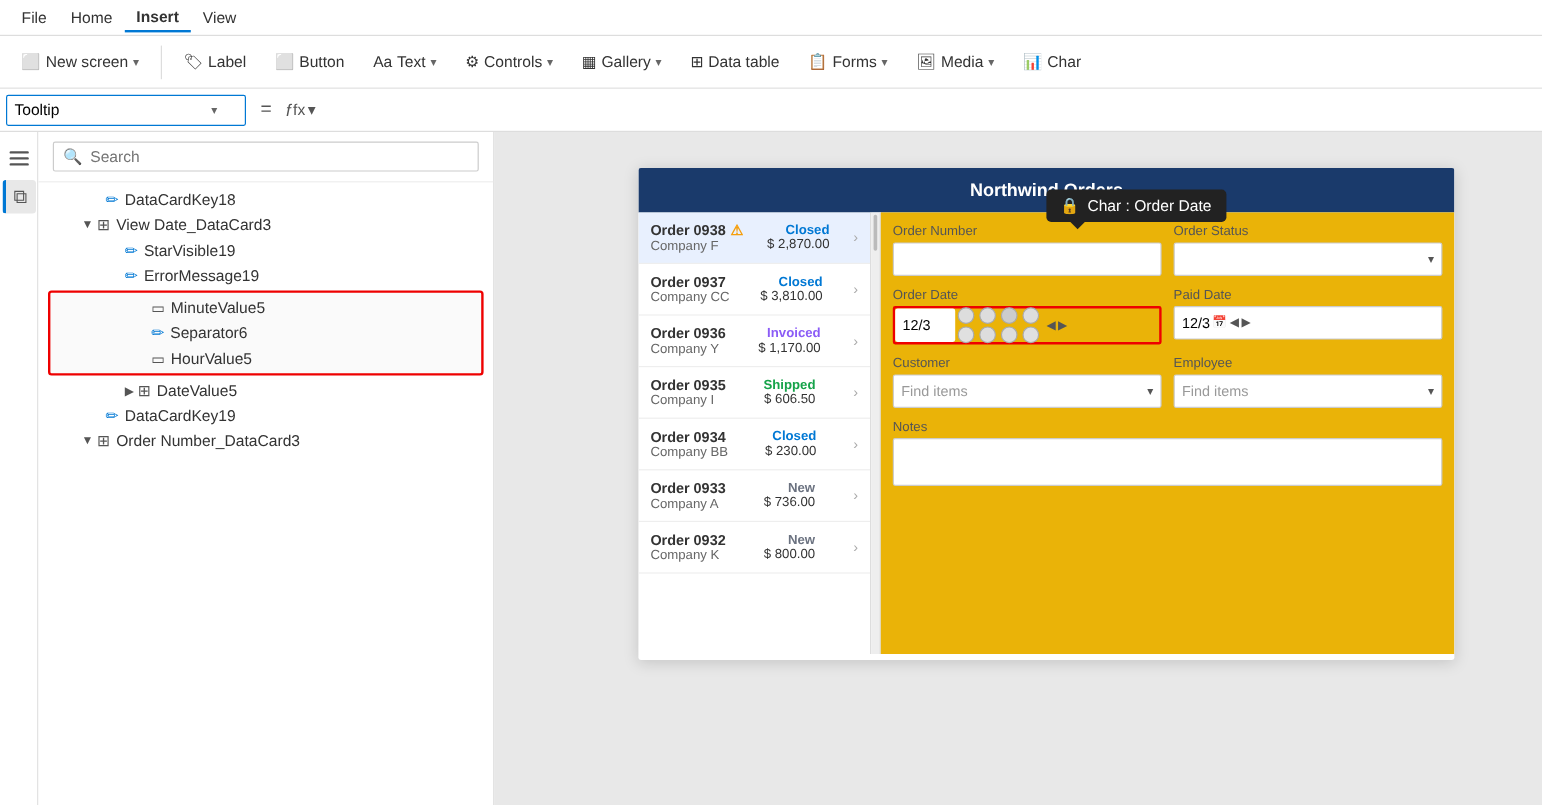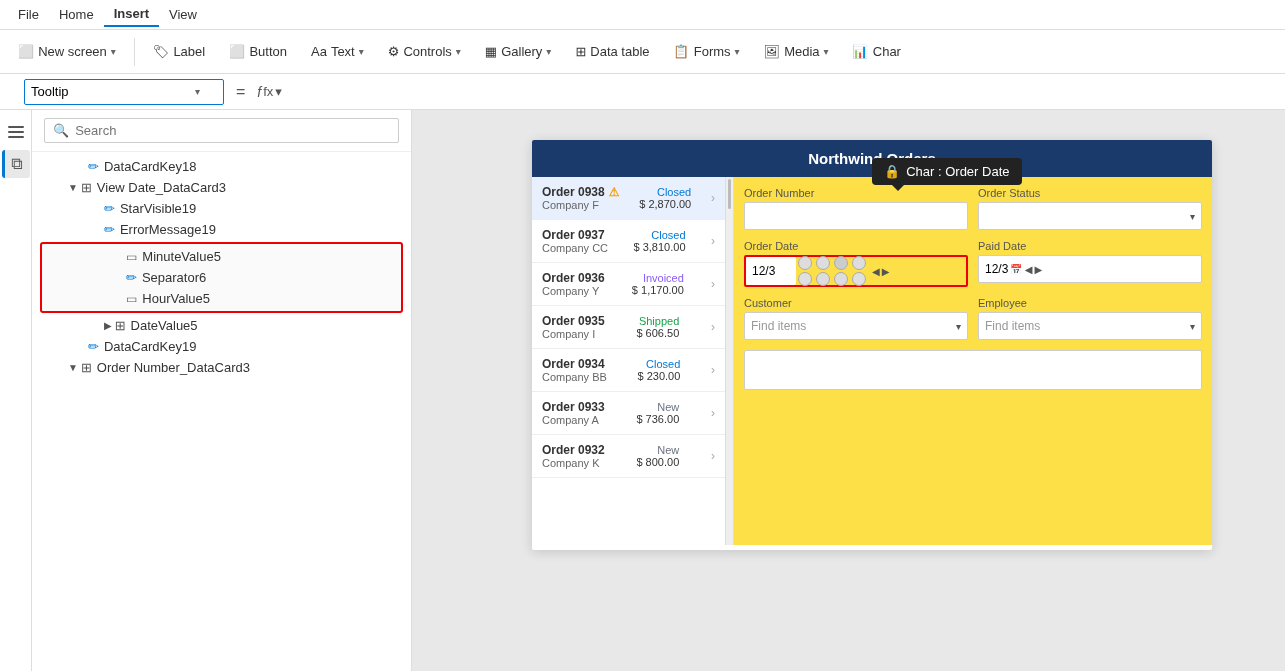--- a/index.html
+++ b/index.html
@@ -28,21 +28,21 @@
       font-size: 13px; color: #333; border: none; background: none;
       white-space: nowrap;
     }
     .toolbar-sep { width: 1px; height: 28px; background: #ddd; margin: 0 4px; }
     .toolbar-btn .caret { font-size: 10px; color: #666; }
 
     
     .formula-bar {
       display: flex; align-items: center;
       background: #fff; border-bottom: 1px solid #ddd;
-      height: 36px; padding: 0 24px; gap: 8px;
+      height: 36px; padding: 0 5px; gap: 8px;
     }
     .formula-input-wrapper {
       display: flex; align-items: center;
       border: 1px solid #0078d4; border-radius: 2px;
       height: 26px; padding: 0 6px;
       background: #fff; min-width: 200px;
     }
     .formula-input { border: none; outline: none; font-size: 13px; width: 160px; }
     .formula-caret { font-size: 10px; color: #666; margin-left: 4px; }
     .formula-eq { font-size: 16px; color: #555; padding: 0 4px; }
@@ -122,31 +122,31 @@
     .order-list { width: 194px; border-right: 1px solid #ddd; overflow-y: auto; }
     .order-row {
       display: flex; align-items: center; justify-content: space-between;
       padding: 8px 10px; border-bottom: 1px solid #eee; cursor: pointer;
     }
     .order-row.active { background: #e8f0fe; }
     .order-info { display: flex; flex-direction: column; }
     .order-num { font-size: 12px; font-weight: 600; color: #333; display: flex; align-items: center; gap: 4px; }
     .order-company { font-size: 11px; color: #666; }
     .order-status-amount { display: flex; flex-direction: column; align-items: flex-end; }
-    .order-status { font-size: 11px; font-weight: 400; }
+    .order-status { font-size: 11px; font-weight: 700; }
     .status-closed { color: #0078d4; }
     .status-invoiced { color: #8b5cf6; }
     .status-shipped { color: #16a34a; }
     .status-new { color: #6b7280; }
     .order-amount { font-size: 11px; color: #333; }
     .order-chevron { color: #aaa; font-size: 12px; }
     .warn-icon { color: #f59e0b; font-size: 12px; }
 
     
-    .detail-panel { flex: 1; padding: 10px; background: #fde047; }
+    .detail-panel { flex: 1; padding: 10px; background: #eab308; }
     .detail-row { display: flex; gap: 10px; margin-bottom: 10px; }
     .detail-field { display: flex; flex-direction: column; flex: 1; }
     .detail-label { font-size: 11px; color: #555; margin-bottom: 3px; }
     .detail-input {
       border: 1px solid #ccc; border-radius: 2px; padding: 4px 6px;
       font-size: 12px; height: 28px; background: #fff;
       display: flex; align-items: center;
     }
     .detail-select {
       border: 1px solid #ccc; border-radius: 2px; padding: 4px 6px;
@@ -551,20 +551,21 @@
               <span class="detail-label">Employee</span>
               <div class="detail-combobox">
                 <span style="color:#999;font-size:12px;">Find items</span>
                 <span class="field-caret">▾</span>
               </div>
             </div>
           </div>
 
           <div class="detail-row">
             <div class="detail-field" style="flex:1;">
+              <span class="detail-label">Notes</span>
               <div class="detail-textarea"></div>
             </div>
           </div>
 
         </div>
       </div>
     </div>
 
   </div>
 </div>

